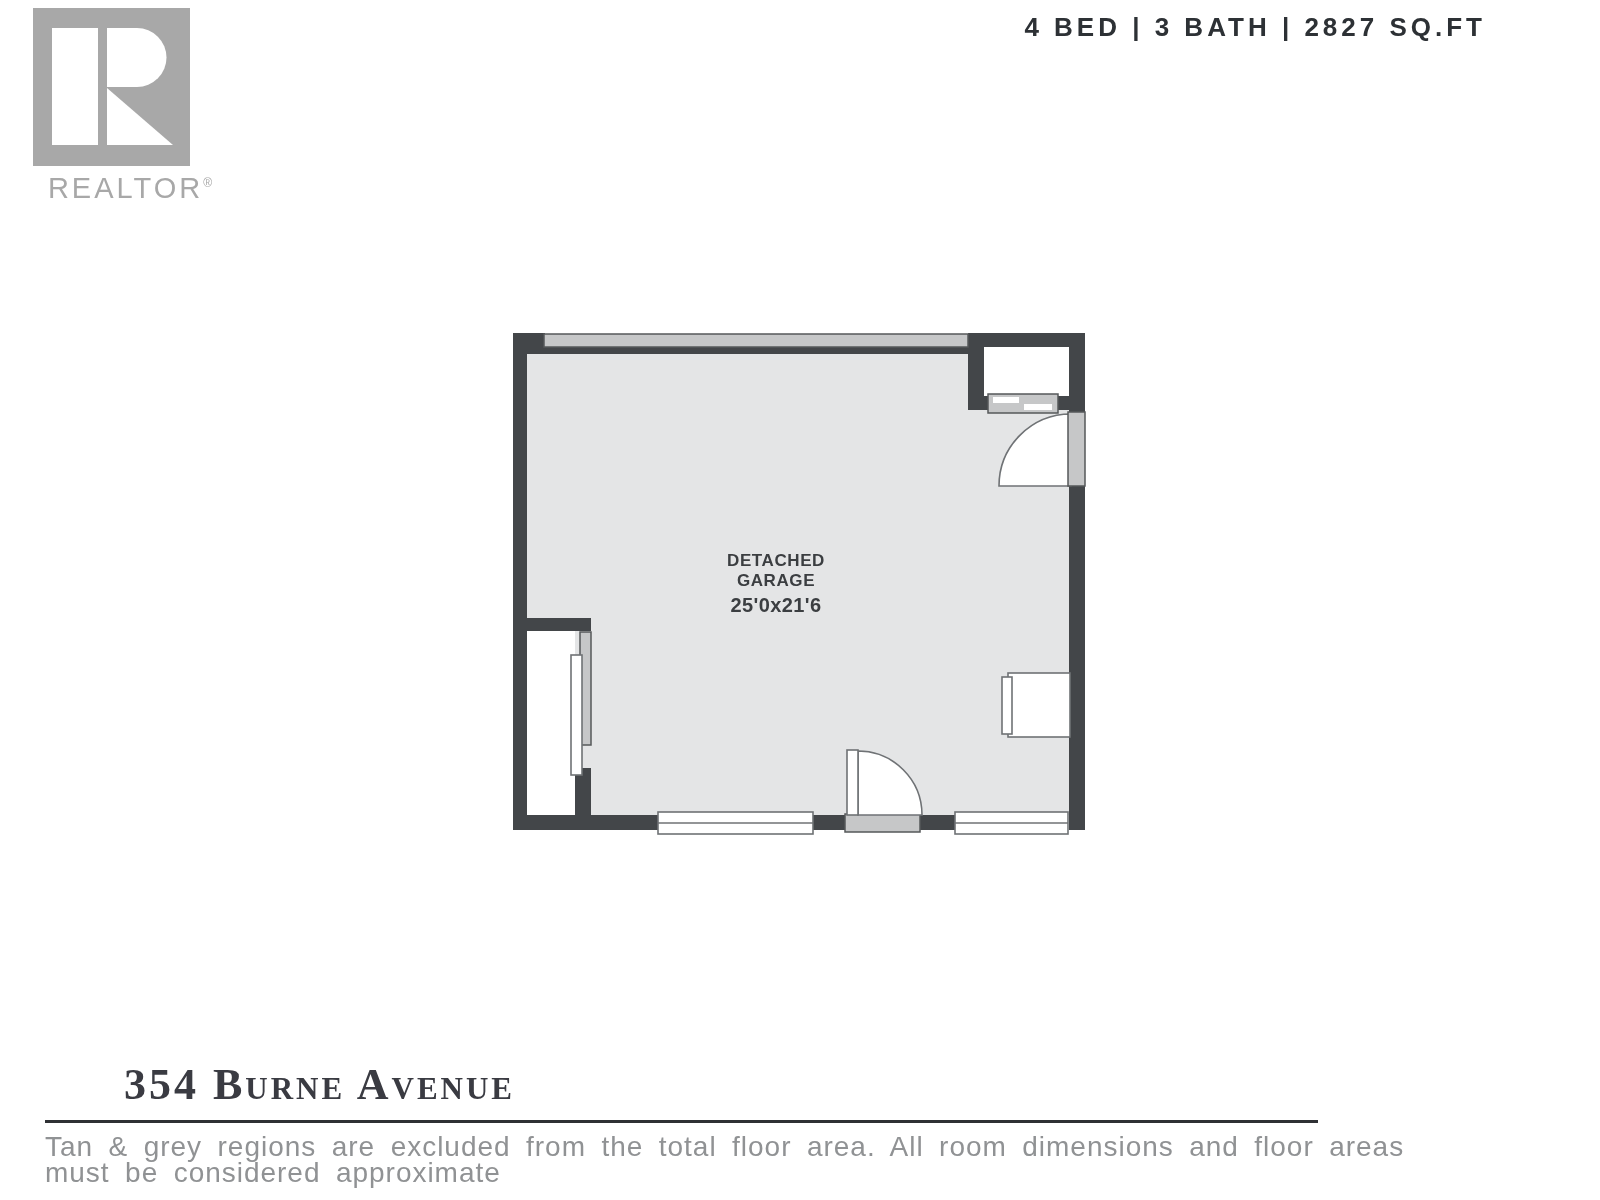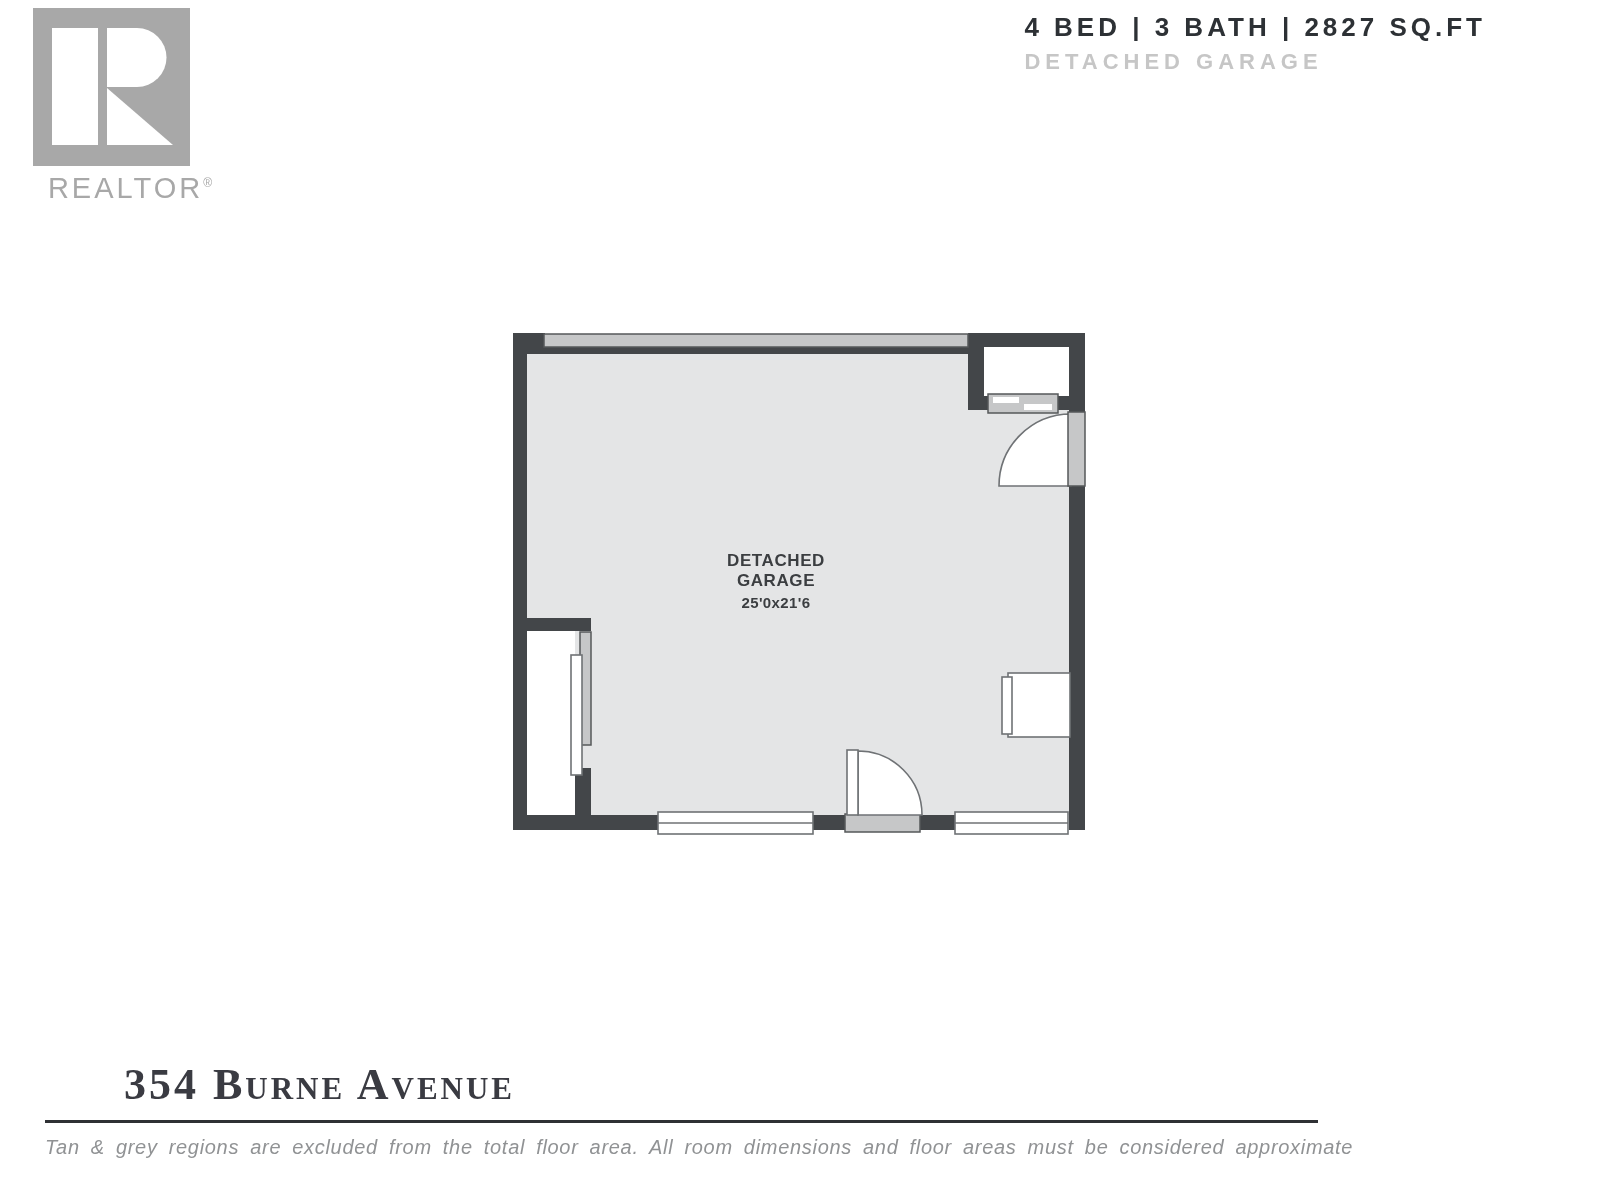--- a/index.html
+++ b/index.html
@@ -38,49 +38,48 @@
   .floor{fill:var(--floor);}
   .whitebg{fill:#ffffff;}
   .fix{fill:var(--fixture);stroke:var(--fixture_stroke);stroke-width:1.5;}
   .wht{fill:#ffffff;stroke:var(--outline);stroke-width:1.6;}
   .stripe{fill:#ffffff;}
   .mline{stroke:var(--outline);stroke-width:1.6;}
 
   
   .room-label{left:776px;top:551px;transform:translateX(-50%);text-align:center;color:#3b3e41;}
   .room-line{font-size:17px;font-weight:700;letter-spacing:0.6px;line-height:20px;white-space:nowrap;}
-  .room-dim{font-size:15px;font-weight:700;letter-spacing:0.4px;margin-top:3px;white-space:nowrap;}
+  .room-dim{font-size:20px;font-weight:700;letter-spacing:0.4px;margin-top:3px;white-space:nowrap;}
 
   
   .address{
     left:124px;top:1063px;font-family:"Liberation Serif", serif;font-variant:small-caps;
     font-weight:700;font-size:44px;letter-spacing:3px;color:var(--address_text);line-height:1;white-space:nowrap;
   }
   .rule{left:45px;top:1120px;width:1273px;height:3px;background:var(--rule);}
   .disclaimer{
     left:45px;top:1134px;width:1380px;color:var(--disclaimer_text);
-    font-size:20px;line-height:26px;letter-spacing:0.035em;word-spacing:0.24em;font-style:italic;
+    font-size:28px;line-height:26px;letter-spacing:0.035em;word-spacing:0.24em;
   }
 </style>
 </head>
 <body>
 
 <svg class="abs logo-box" viewBox="0 0 157 158" aria-hidden="true">
   <rect x="0" y="0" width="157" height="158" fill="var(--logo_grey)"></rect>
   <rect x="19" y="20" width="46" height="117" fill="#ffffff"></rect>
   <path fill="#ffffff" d="M74 20 h30 a29 29 0 0 1 0 59 h-30 Z"></path>
   <path fill="#ffffff" d="M74 80 L140 137 L74 137 Z"></path>
 </svg>
 <div class="abs logo-word">
   <span>REALTOR</span><sup>®</sup>
 </div>
 
 <div class="abs header-block">
   <div class="header-stats">4 BED | 3 BATH | 2827 SQ.FT</div>
-  <div class="header-sub">DETACHED GARAGE</div>
 </div>
 
 <svg class="abs plan" viewBox="0 0 1600 1200" aria-hidden="true">
 
   <rect class="floor" x="520" y="346" width="550" height="469"></rect>
 
   <rect class="whitebg" x="984" y="347" width="86" height="49"></rect>
   <rect class="whitebg" x="527" y="631" width="48" height="184"></rect>
 
   <rect class="wall" x="513" y="333" width="14" height="497"></rect>

